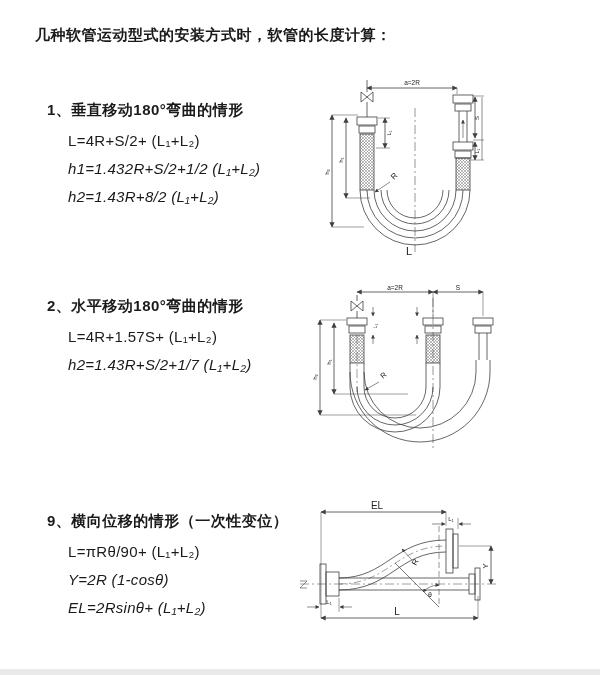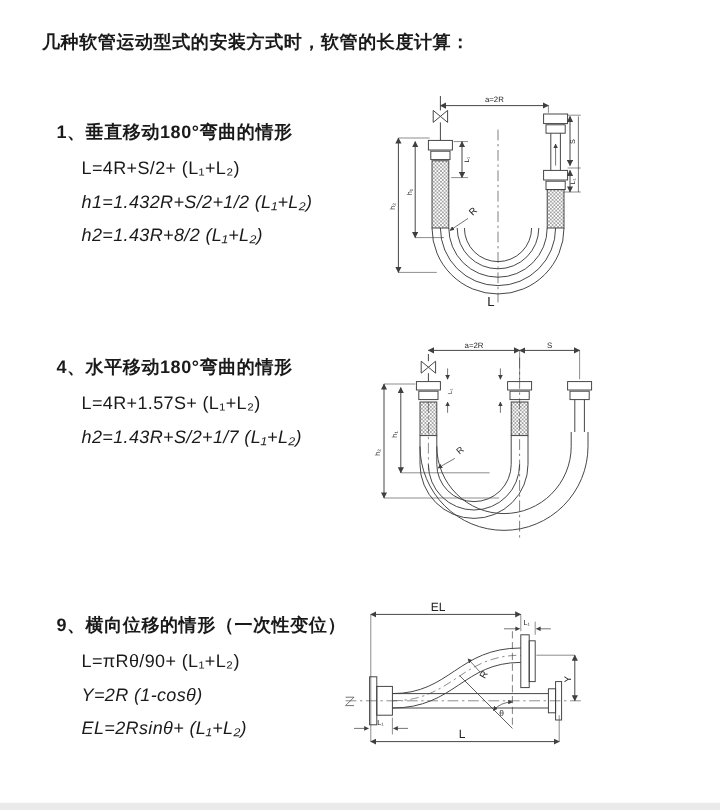--- a/index.html
+++ b/index.html
@@ -16,41 +16,41 @@
   .section .heading { font-size:15px; font-weight:bold; letter-spacing:.5px; }
   .formulas { margin:12px 0 0 21px; }
   .formula { font-size:15px; height:20px; letter-spacing:.3px; }
   .formula + .formula { margin-top:8px;font-style:italic; }
   #section-1 { left:47px; top:101px; }
   #section-2 { left:47px; top:297px; }
   #section-3 { left:47px; top:512px; }
   .diagram { position:absolute; }
   #diagram-1 { left:312px; top:72px; }
   #diagram-2 { left:308px; top:282px; }
-  #diagram-3 { left:280px; top:500px; }
+  #diagram-3 { left:292px; top:500px; }
   svg { display:block; }
   svg text { fill:#222; stroke:none; font-family:"Liberation Sans","DejaVu Sans",sans-serif; }
   .bottom-edge { position:absolute; left:0; top:669px; width:600px; height:6px; background:#eaeaea; }
 </style>
 </head>
 <body>
 
 <div class="page-title">几种软管运动型式的安装方式时，软管的长度计算：</div>
 
 <div class="section" id="section-1">
   <div class="heading">1、垂直移动180°弯曲的情形</div>
   <div class="formulas">
     <div class="formula">L=4R+S/2+ (L₁+L₂)</div>
     <div class="formula">h1=1.432R+S/2+1/2 (L₁+L₂)</div>
     <div class="formula">h2=1.43R+8/2 (L₁+L₂)</div>
   </div>
 </div>
 
 <div class="section" id="section-2">
-  <div class="heading">4、水平移动180°弯曲的情形</div>
+  <div class="heading">2、水平移动180°弯曲的情形</div>
   <div class="formulas">
     <div class="formula">L=4R+1.57S+ (L₁+L₂)</div>
     <div class="formula">h2=1.43R+S/2+1/7 (L₁+L₂)</div>
   </div>
 </div>
 
 <div class="section" id="section-3">
   <div class="heading">9、横向位移的情形（一次性变位）</div>
   <div class="formulas">
     <div class="formula">L=πRθ/90+ (L₁+L₂)</div>

